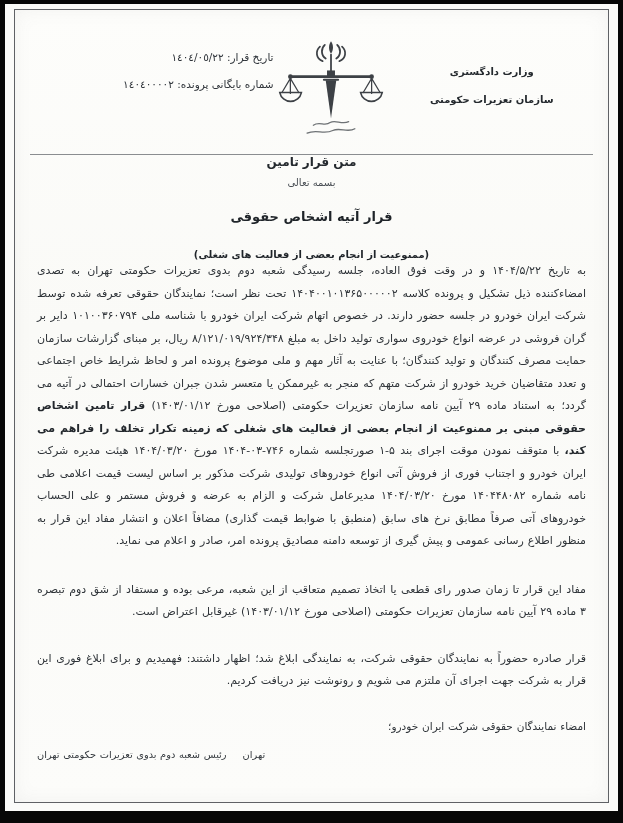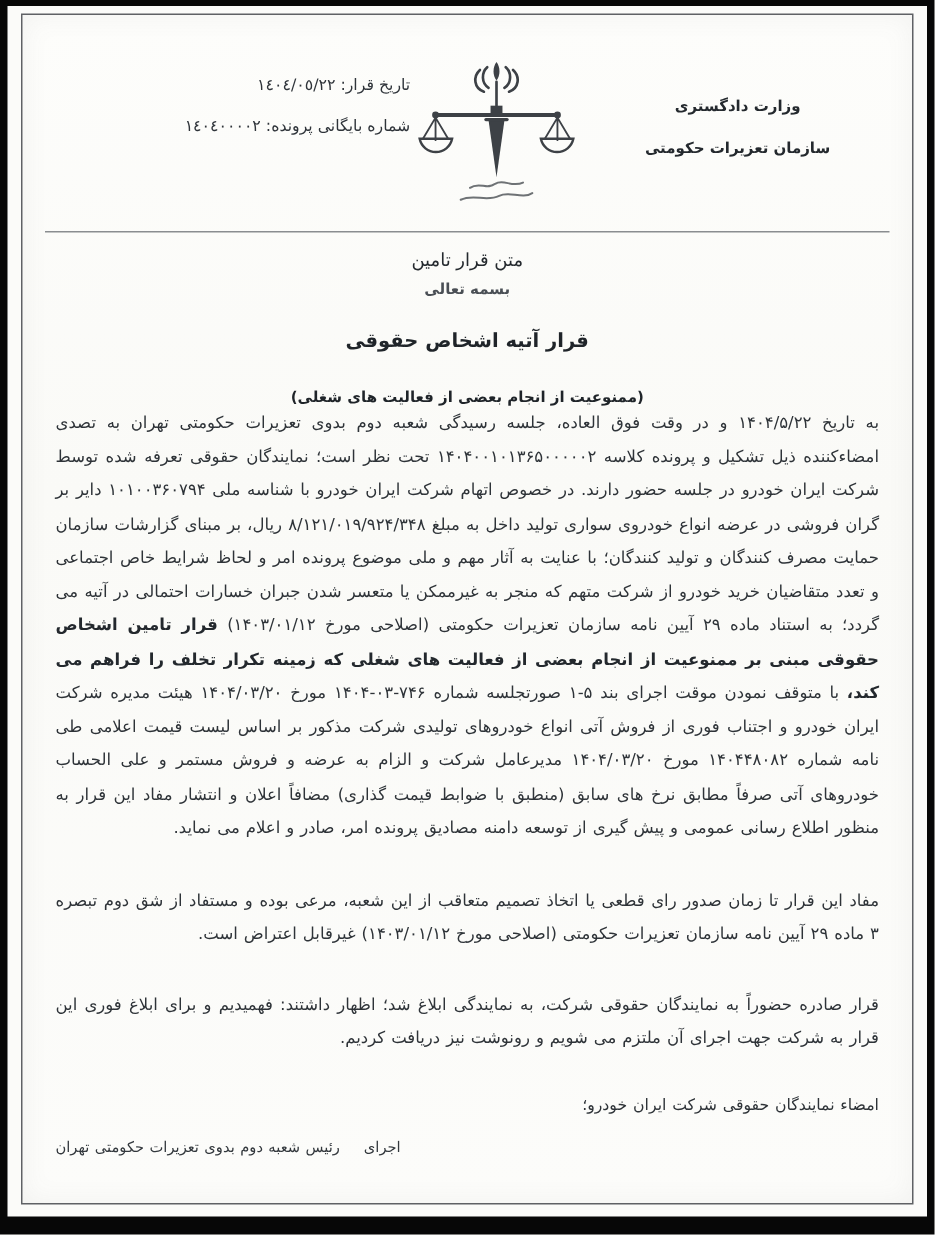--- a/index.html
+++ b/index.html
@@ -36,22 +36,22 @@
     text-align:right;color:#2f343a;white-space:nowrap;
   }
   .fields-block .num{letter-spacing:0.5px;}
   .rule{
     border:0;border-top:1.2px solid #8a8d90;
     margin:6px 2px 0 2px;
   }
 
   
   .t{text-align:center;}
-  .t-doc{margin-top:11px;font-weight:normal;font-size:12px;color:#24292e;}
-  .t-bism{margin-top:8px;font-size:10px;color:#4a4f55;font-weight:bold;}
+  .t-doc{font-weight:bold;font-size:12px;color:#24292e;}
+  .t-bism{margin-top:8px;font-size:10px;color:#4a4f55;}
   .t-order{margin-top:21px;font-weight:bold;font-size:13px;color:#1f2429;}
   .t-sub{margin-top:25px;font-weight:bold;font-size:10px;color:#1f2429;}
 
   
   .body-text{padding:0 9px;}
   .para{
     margin:0;text-align:justify;font-size:11px;line-height:22.5px;
     color:#2e3338;word-spacing:0.5px;
   }
   .p1{}
@@ -131,18 +131,18 @@
 
       <div class="body-text">
         <p class="para p1"><span>به تاریخ ۱۴۰۴/۵/۲۲ و در وقت فوق العاده، جلسه رسیدگی شعبه دوم بدوی تعزیرات حکومتی تهران به تصدی امضاءکننده ذیل تشکیل و پرونده کلاسه ۱۴۰۴۰۰۱۰۱۳۶۵۰۰۰۰۰۲ تحت نظر است؛ نمایندگان حقوقی تعرفه شده توسط شرکت ایران خودرو در جلسه حضور دارند. در خصوص اتهام شرکت ایران خودرو با شناسه ملی ۱۰۱۰۰۳۶۰۷۹۴ دایر بر گران فروشی در عرضه انواع خودروی سواری تولید داخل به مبلغ ۸/۱۲۱/۰۱۹/۹۲۴/۳۴۸ ریال، بر مبنای گزارشات سازمان حمایت مصرف کنندگان و تولید کنندگان؛ با عنایت به آثار مهم و ملی موضوع پرونده امر و لحاظ شرایط خاص اجتماعی و تعدد متقاضیان خرید خودرو از شرکت متهم که منجر به غیرممکن یا متعسر شدن جبران خسارات احتمالی در آتیه می گردد؛ به استناد ماده ۲۹ آیین نامه سازمان تعزیرات حکومتی (اصلاحی مورخ ۱۴۰۳/۰۱/۱۲) </span><span class="bold-clause">قرار تامین اشخاص حقوقی مبنی بر ممنوعیت از انجام بعضی از فعالیت های شغلی که زمینه تکرار تخلف را فراهم می کند،</span><span> با متوقف نمودن موقت اجرای بند ۵-۱ صورتجلسه شماره ۷۴۶-۰۳-۱۴۰۴ مورخ ۱۴۰۴/۰۳/۲۰ هیئت مدیره شرکت ایران خودرو و اجتناب فوری از فروش آتی انواع خودروهای تولیدی شرکت مذکور بر اساس لیست قیمت اعلامی طی نامه شماره ۱۴۰۴۴۸۰۸۲ مورخ ۱۴۰۴/۰۳/۲۰ مدیرعامل شرکت و الزام به عرضه و فروش مستمر و علی الحساب خودروهای آتی صرفاً مطابق نرخ های سابق (منطبق با ضوابط قیمت گذاری) مضافاً اعلان و انتشار مفاد این قرار به منظور اطلاع رسانی عمومی و پیش گیری از توسعه دامنه مصادیق پرونده امر، صادر و اعلام می نماید.</span></p>
 
         <p class="para p2">مفاد این قرار تا زمان صدور رای قطعی یا اتخاذ تصمیم متعاقب از این شعبه، مرعی بوده و مستفاد از شق دوم تبصره ۳ ماده ۲۹ آیین نامه سازمان تعزیرات حکومتی (اصلاحی مورخ ۱۴۰۳/۰۱/۱۲) غیرقابل اعتراض است.</p>
 
         <p class="para p3">قرار صادره حضوراً به نمایندگان حقوقی شرکت، به نمایندگی ابلاغ شد؛ اظهار داشتند: فهمیدیم و برای ابلاغ فوری این قرار به شرکت جهت اجرای آن ملتزم می شویم و رونوشت نیز دریافت کردیم.</p>
 
         <p class="para sig-note">امضاء نمایندگان حقوقی شرکت ایران خودرو؛</p>
 
-        <p class="para judge-line"><span>اجرای</span><span class="gap"></span><span>رئیس شعبه دوم بدوی تعزیرات حکومتی تهران</span></p>
+        <p class="para judge-line"><span>تهران</span><span class="gap"></span><span>رئیس شعبه دوم بدوی تعزیرات حکومتی تهران</span></p>
       </div>
 
     </div>
   </div>
 </div>
 
 </body></html>

